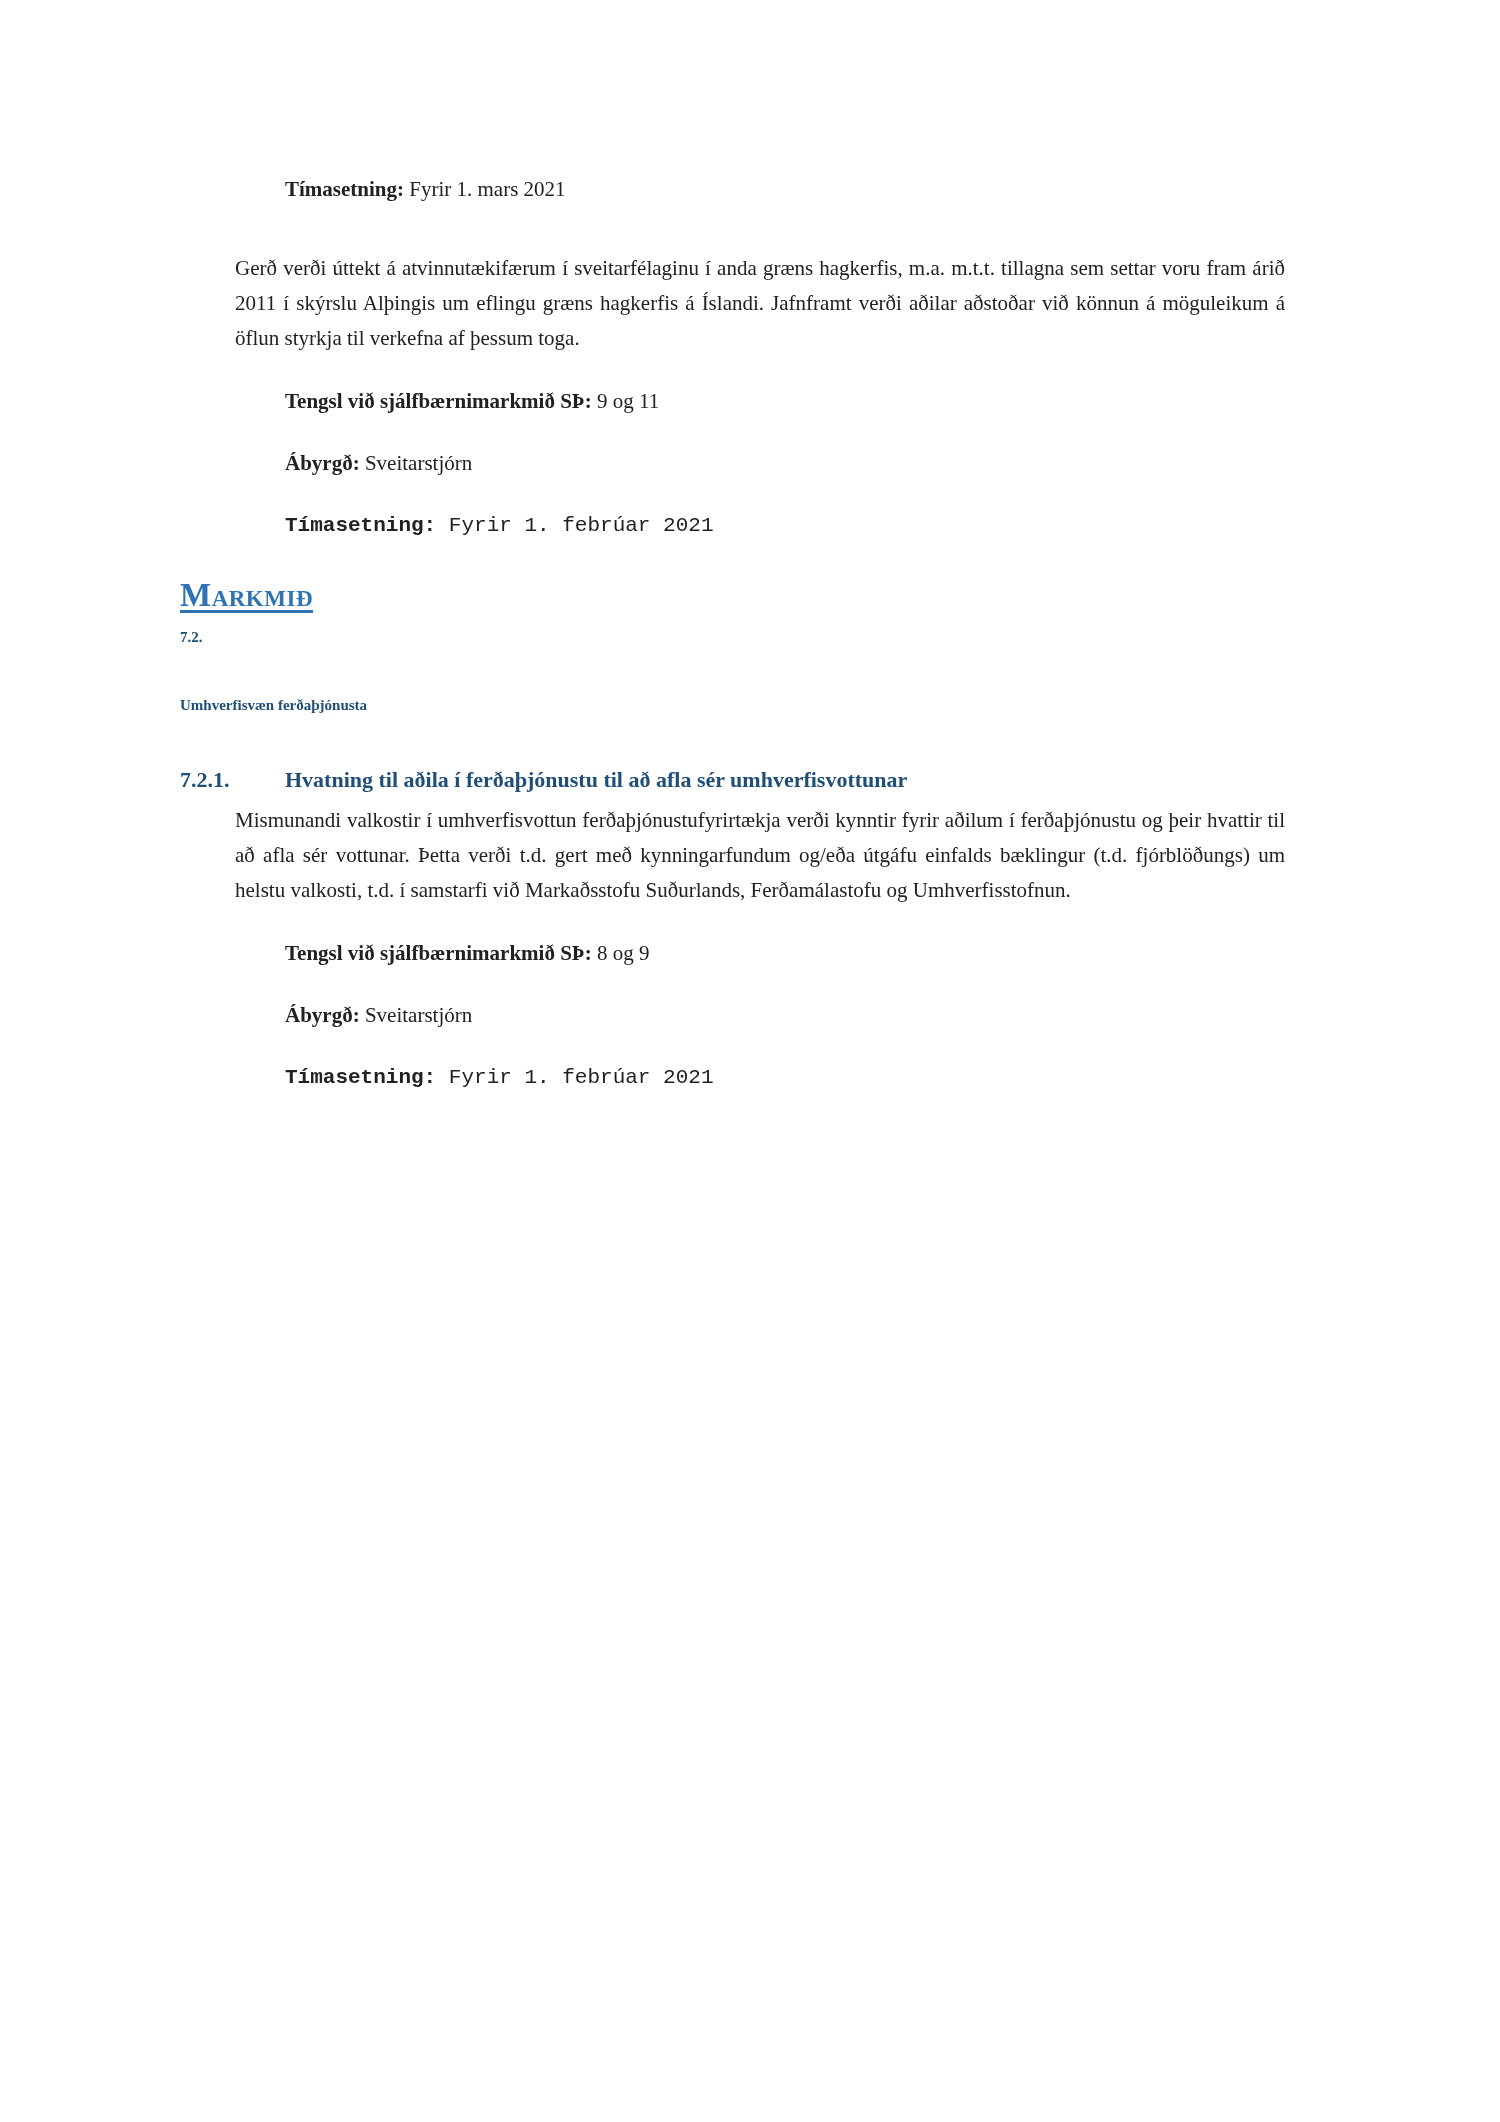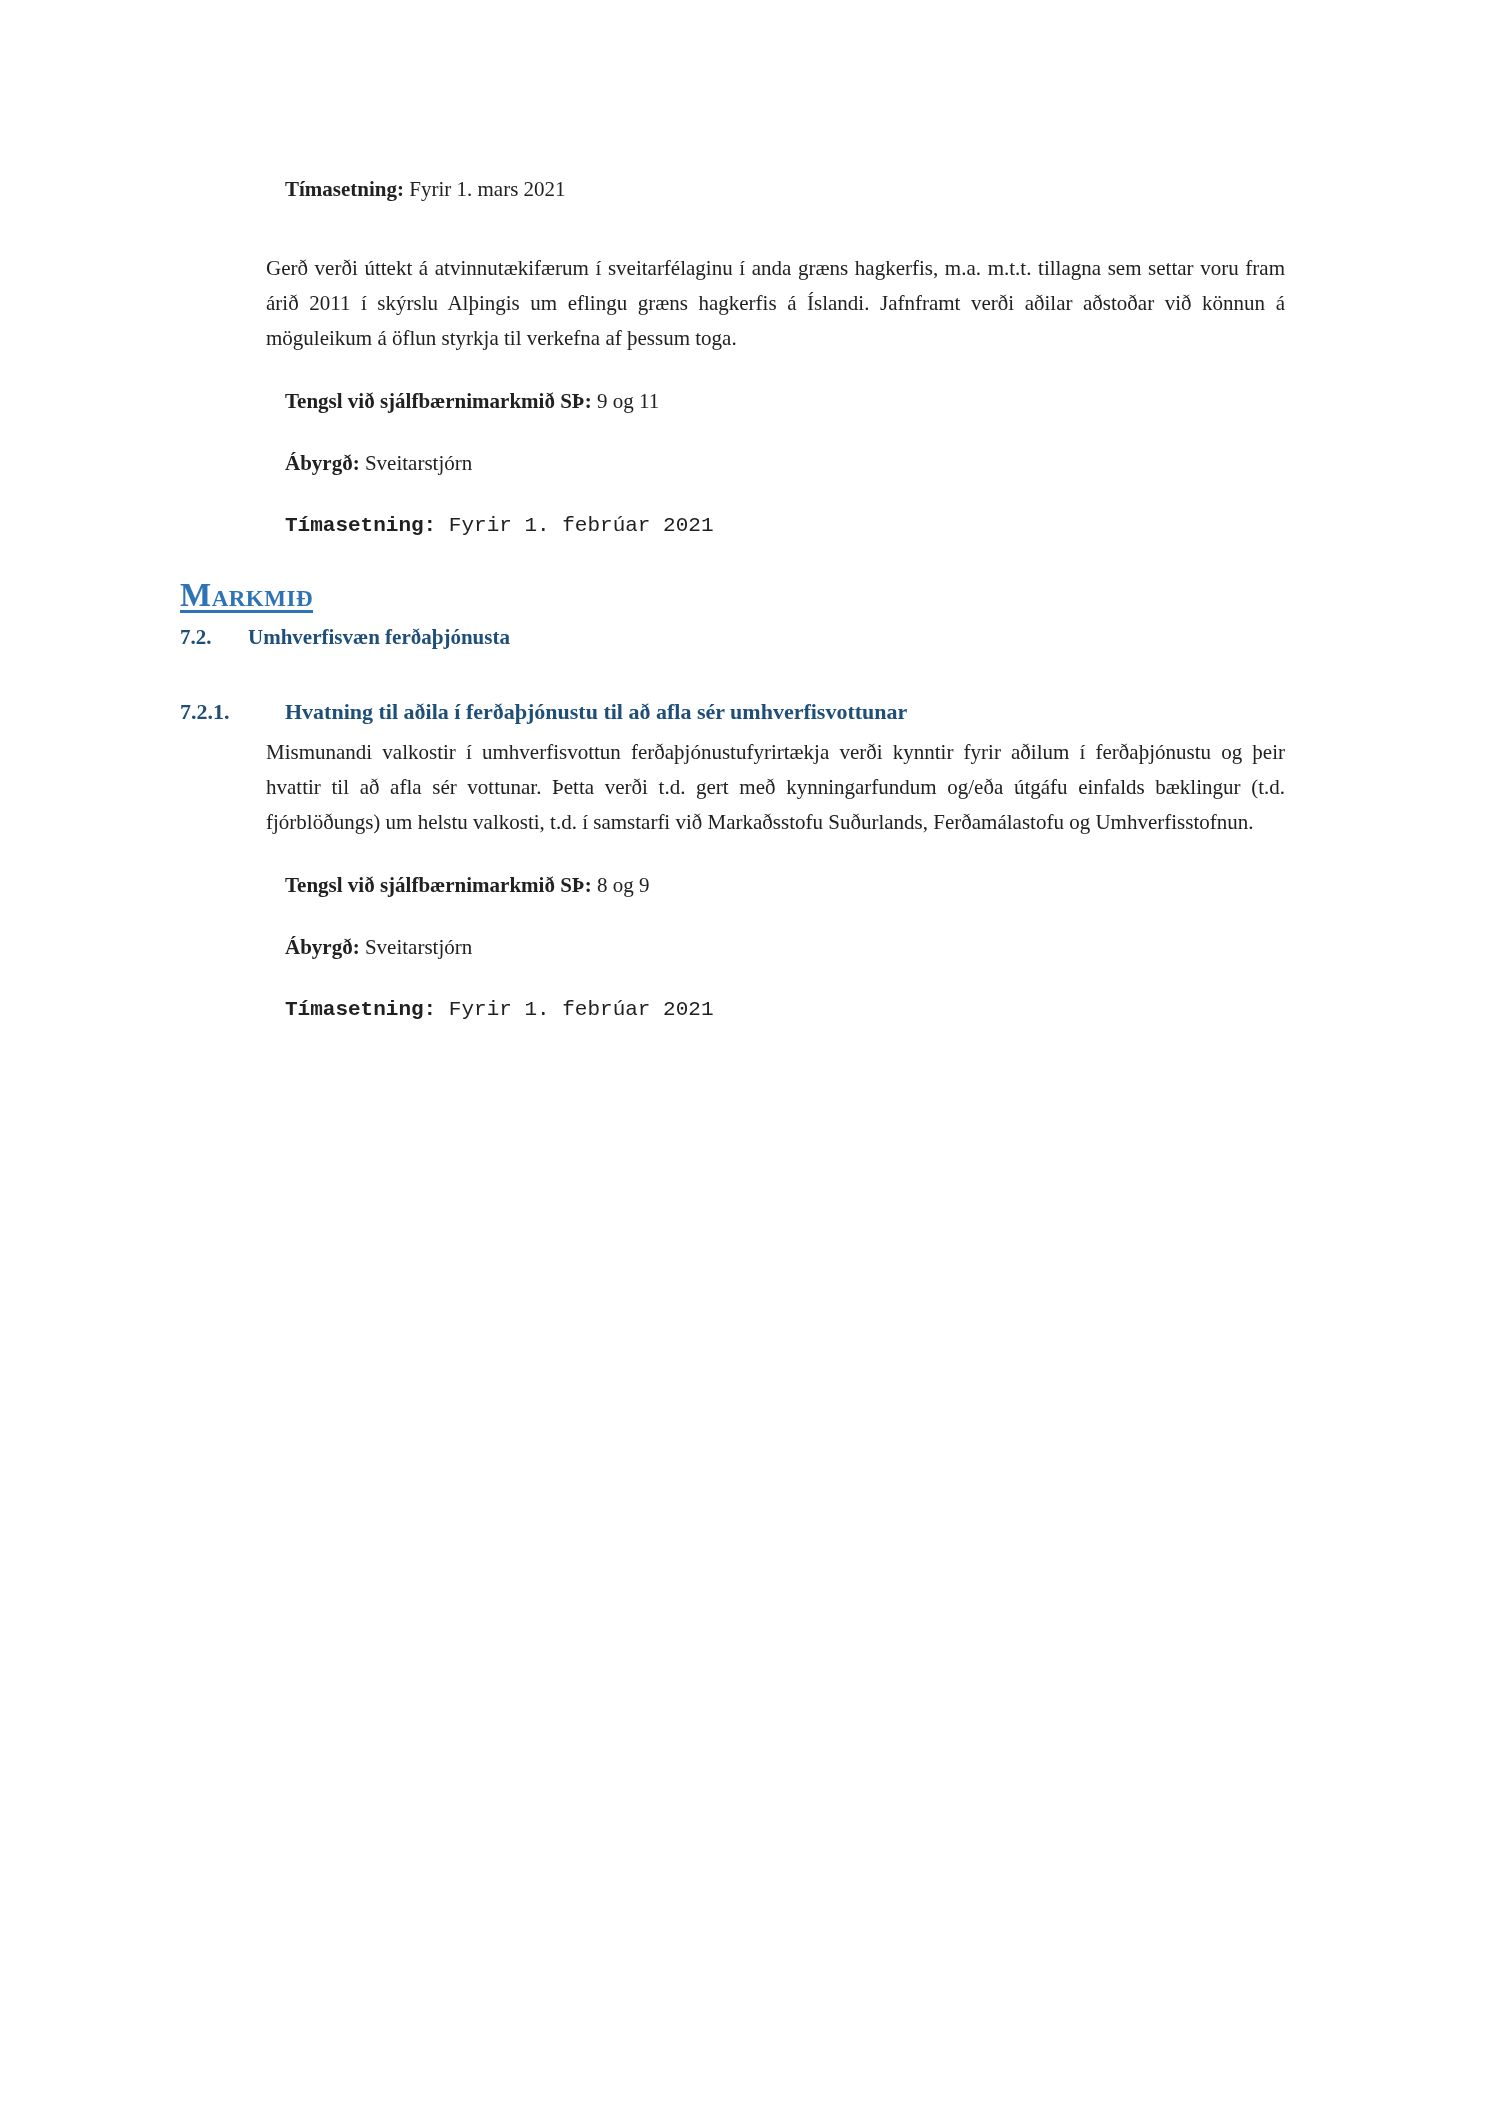--- a/index.html
+++ b/index.html
@@ -29,24 +29,24 @@
     font-weight: bold;
     color: #1F4E79;
   }
   .hnum.short { flex: 0 0 68px; }
   .htitle {
     flex: 1;
     font-weight: bold;
     color: #1F4E79;
   }
   .sec-heading { font-size: 22px; line-height: 34px; }
-  .sec-heading-mid { font-size: 21px; line-height: 36px; }
+  .sec-heading-mid { font-size: 15px; line-height: 36px; flex-direction: column; }
 
   .body-par {
-    margin-left: 86px;
+    margin-left: 55px;
     text-align: justify;
     margin-bottom: 28px;
   }
 
   .caps-heading {
     font-variant: small-caps;
     font-weight: bold;
     font-size: 33px;
     line-height: 36px;
     letter-spacing: 0.5px;

